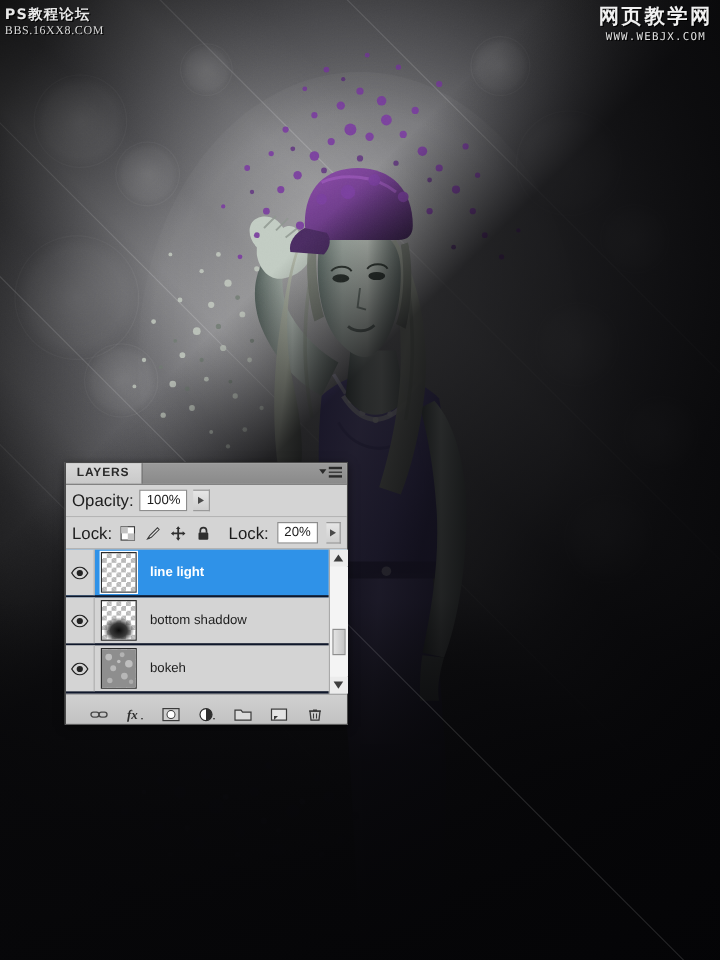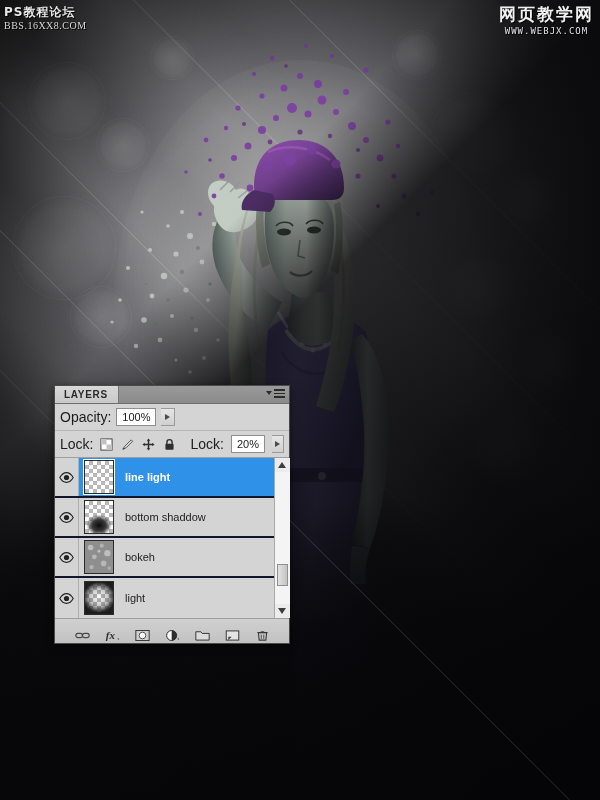--- a/index.html
+++ b/index.html
@@ -605,32 +605,20 @@
           <circle cx="10" cy="17" r="2.6" fill="#c3c3c3" opacity="0.8"></circle>
           <circle cx="20" cy="24" r="3" fill="#c9c9c9" opacity="0.7"></circle>
           <circle cx="7" cy="28" r="2.4" fill="#bfbfbf" opacity="0.75"></circle>
           <circle cx="15" cy="11" r="1.6" fill="#d6d6d6" opacity="0.7"></circle>
           <circle cx="26" cy="29" r="2" fill="#b8b8b8" opacity="0.7"></circle>
         </svg>
       </div>
       <span class="layer-name">bokeh</span>
     </div>
 
-    <div class="layer-row" style="border-bottom:none;">
-      <div class="eye-cell">
-        <svg width="15" height="11" viewBox="0 0 15 11">
-          <path d="M0.8 5.5 C3 1.6 6 0.6 7.5 0.6 C9 0.6 12 1.6 14.2 5.5 C12 9.4 9 10.4 7.5 10.4 C6 10.4 3 9.4 0.8 5.5 Z" fill="none" stroke="#222" stroke-width="1.1"></path>
-          <circle cx="7.5" cy="5.5" r="2.6" fill="#222"></circle>
-        </svg>
-      </div>
-      <div class="thumb">
-        <span class="ov" style="background:radial-gradient(ellipse 58% 48% at 50% 48%, rgba(255,255,255,0) 0%, rgba(40,40,40,0.25) 55%, #1d1d1d 100%);"></span>
-      </div>
-      <span class="layer-name">light</span>
-    </div>
 
     <div class="scrollbar">
       <div class="sb-arrow">
           <span class="up"></span>
         </div>
       <div class="sb-track">
         <div class="sb-thumb"></div>
       </div>
       <div class="sb-arrow">
           <span class="down"></span>

